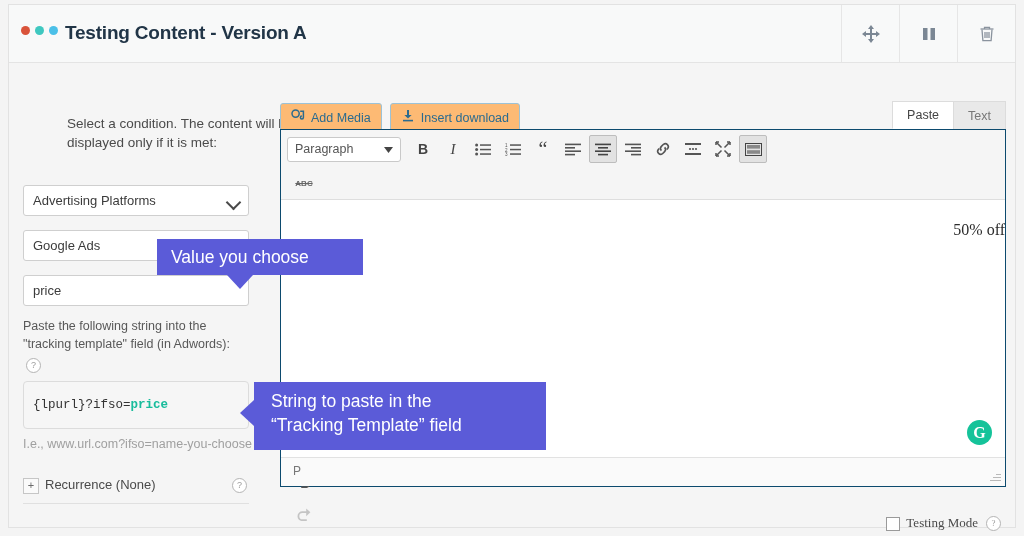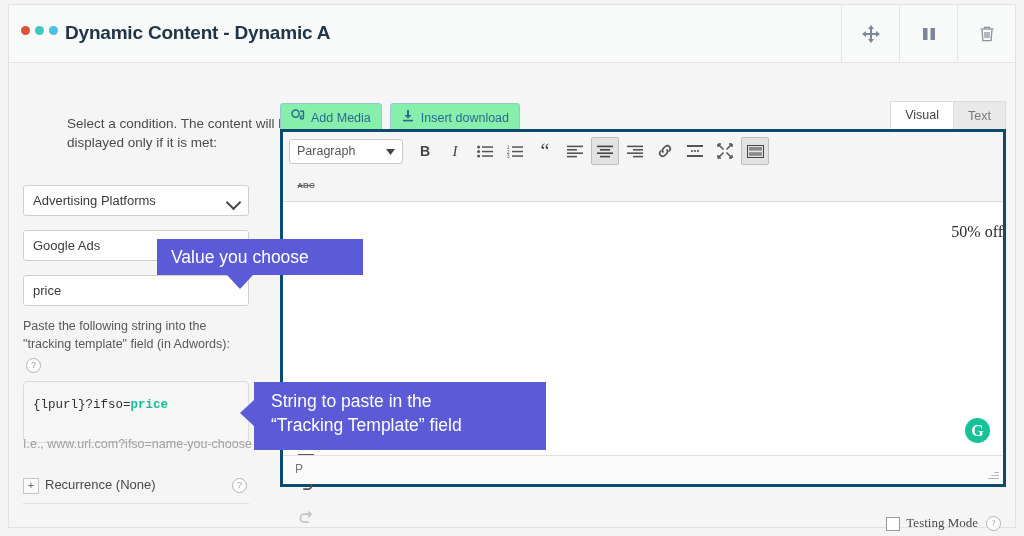--- a/index.html
+++ b/index.html
@@ -89,21 +89,21 @@
     font-size:12.5px;color:#585858;line-height:17.5px;
   }
   .qmark{
     display:inline-block;vertical-align:-3px;
     width:13px;height:13px;border-radius:50%;
     border:1px solid #b4b4b4;color:#9b9b9b;
     font-size:9px;line-height:12px;text-align:center;
     margin-left:3px;background:#fff;
   }
   .code-box{
-    position:absolute;left:14px;top:318px;width:226px;height:62px;
+    position:absolute;left:14px;top:318px;width:226px;height:48px;
     background:#f6f6f6;border:1px solid #dcdcdc;border-radius:4px;
     box-sizing:border-box;
     font-family:"Liberation Mono", monospace;
     font-size:12.5px;color:#333;
     line-height:46px;padding-left:9px;
     white-space:nowrap;overflow:hidden;
   }
   .code-box .hl{color:#19bc9c;font-weight:bold;}
   .ie-note{
     position:absolute;left:14px;top:374px;width:240px;
@@ -128,41 +128,41 @@
   
   .right{
     position:absolute;left:262px;top:0;right:0;bottom:0;
   }
   .media-row{
     position:absolute;left:9px;top:40px;display:flex;gap:8px;
   }
   .mbtn{
     height:29px;box-sizing:border-box;
     border:1px solid #9cc2d6;border-radius:3px;
-    background:#86efac;color:#2b6b8f;
+    background:#fdba74;color:#2b6b8f;
     font-size:12.5px;
     display:flex;align-items:center;gap:6px;
     padding:0 10px;cursor:pointer;white-space:nowrap;
   }
   .tabs{
     position:absolute;right:9px;top:38px;display:flex;align-items:flex-end;
   }
   .tab{
     height:28px;box-sizing:border-box;
     padding:0 14px;font-size:12.5px;color:#555;
     display:flex;align-items:center;
     border:1px solid #dcdcdc;cursor:pointer;
     border-bottom:none;
   }
   .tab.active{background:#ffffff;color:#444;border-bottom:1px solid #fff;}
   .tab.inactive{background:#e9e9e9;color:#777;margin-left:-1px;}
   
   .ed{
     position:absolute;left:9px;top:66px;right:9px;height:358px;
-    background:#fff;border:3px solid #0c4a6e;box-sizing:border-box;
+    background:#fff;border:1px solid #0c4a6e;box-sizing:border-box;
   }
   .tbar{
     position:absolute;left:0;top:0;right:0;height:70px;
     background:#f5f5f5;border-bottom:1px solid #dedede;
     box-sizing:border-box;
   }
   .trow{position:absolute;left:6px;display:flex;align-items:center;gap:2px;}
   .trow.r1{top:5px;}
   .trow.r2{top:39px;left:9px;gap:5px;flex-direction:column;}
   .sel-para{
@@ -265,21 +265,21 @@
 
 <div class="page">
  <div class="card">
 
   <div class="header">
     <div class="dots">
       <span class="dot c1"></span>
       <span class="dot c2"></span>
       <span class="dot c3"></span>
     </div>
-    <div class="title">Dynamic Content - Dynamic A</div>
+    <div class="title">Testing Content - Version A</div>
 
     <div class="hdr-btns">
       <div class="hdr-btn">
         <span>
         <svg width="20" height="20" viewBox="0 0 20 20">
           <g fill="#7b8794">
             <path d="M10 1 L13 5 L11 5 L11 9 L15 9 L15 7 L19 10 L15 13 L15 11 L11 11 L11 15 L13 15 L10 19 L7 15 L9 15 L9 11 L5 11 L5 13 L1 10 L5 7 L5 9 L9 9 L9 5 L7 5 Z"></path>
           </g>
         </svg>
             </span>
@@ -358,21 +358,21 @@
           <svg width="14" height="14" viewBox="0 0 14 14">
             <path d="M7 1 V8" stroke="#2b6b8f" stroke-width="2" fill="none"></path>
             <path d="M3.4 6 L7 9.6 L10.6 6 Z" fill="#2b6b8f"></path>
             <path d="M2 11.6 H12" stroke="#2b6b8f" stroke-width="1.6" fill="none"></path>
           </svg></span>
           <span>Insert download</span>
         </div>
       </div>
 
       <div class="tabs">
-        <div class="tab active">Visual</div>
+        <div class="tab active">Paste</div>
         <div class="tab inactive">Text</div>
       </div>
 
       <div class="ed">
 
         <div class="tbar">
 
           <div class="trow r1">
             <div class="sel-para">
               <span>Paragraph</span>

